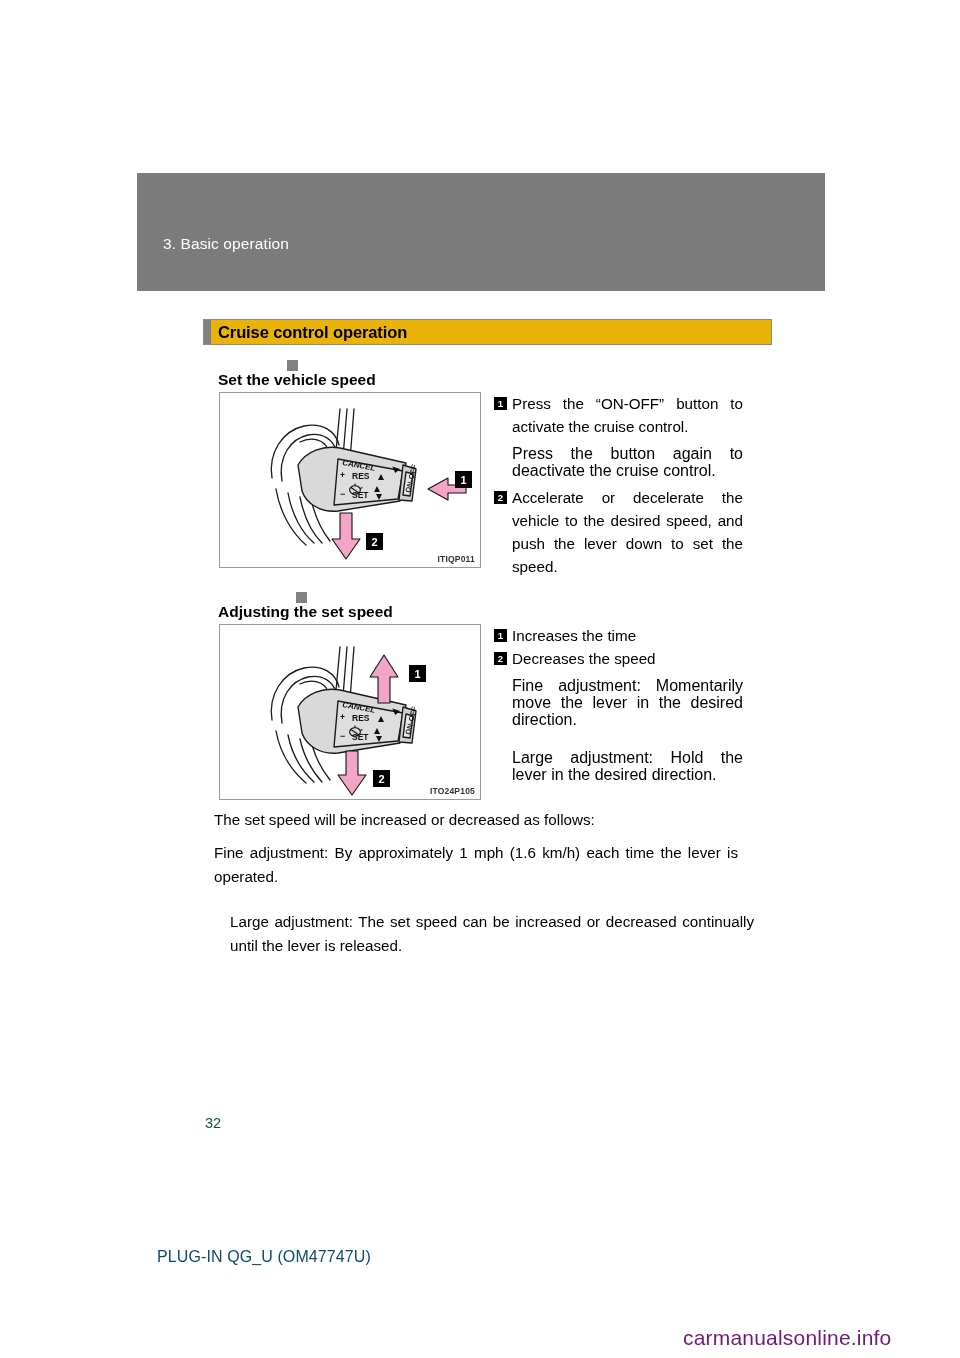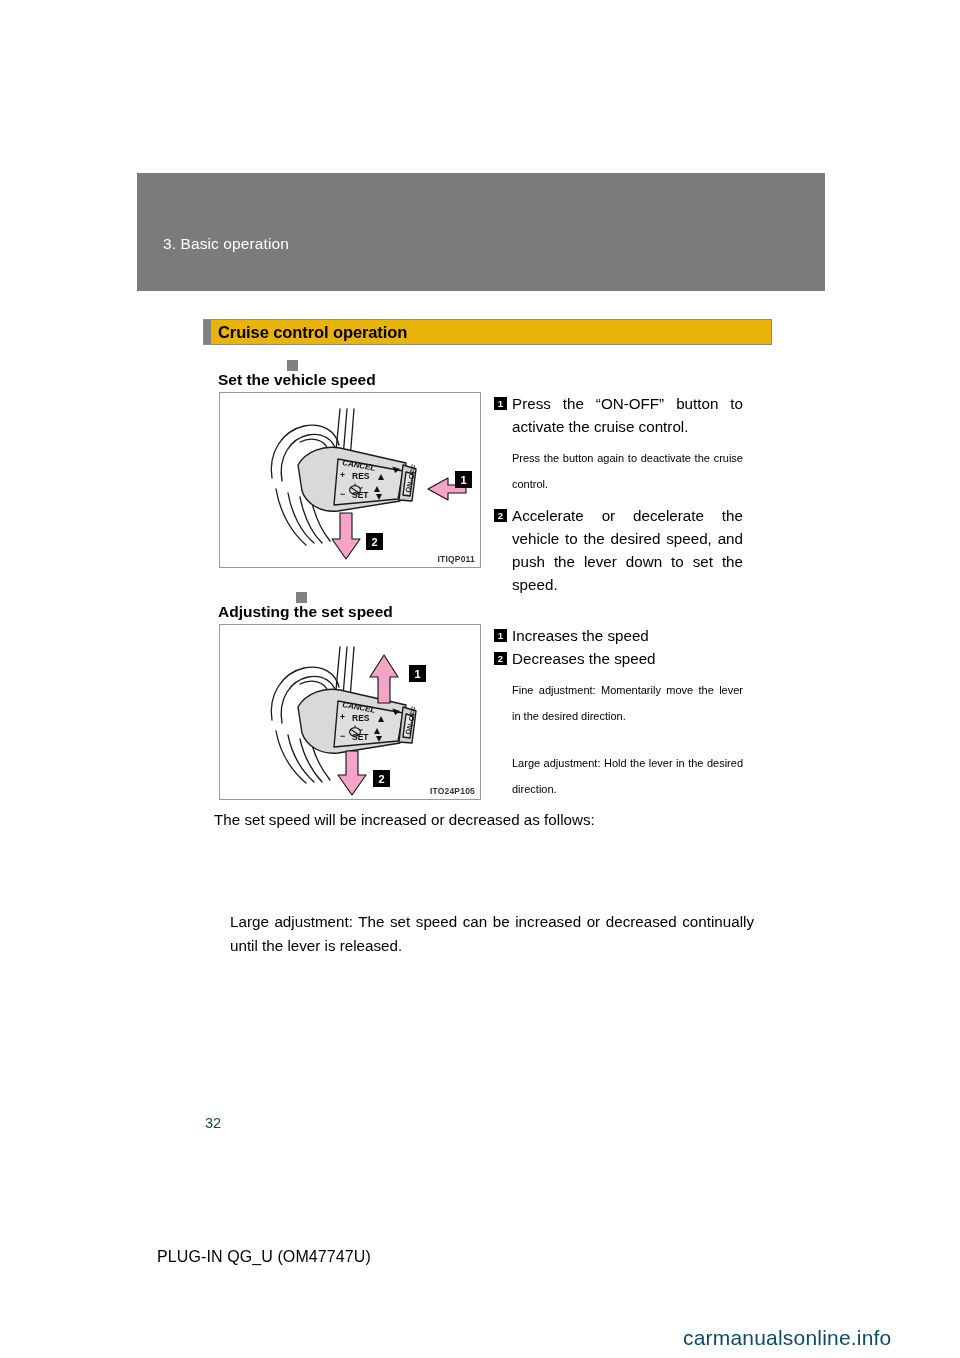--- a/index.html
+++ b/index.html
@@ -141,22 +141,22 @@
     width: 13px;
     height: 13px;
     background: #000000;
     color: #ffffff;
     font-size: 9.5px;
     font-weight: bold;
     line-height: 13px;
     text-align: center;
   }
   .note {
-    font-size: 11px;
-    line-height: 26px;
+    font-size: 16px;
+    line-height: 17px;
     text-align: justify;
     padding-left: 18px;
     margin-top: 7px;
     margin-bottom: 7px;
   }
   .note.tight { margin-top: 21px; }
 
   
   .body-para {
     position: absolute;
@@ -176,29 +176,29 @@
     left: 205px;
     top: 1107px;
     font-size: 14.5px;
     color: #14532d;
   }
   .footer-code {
     position: absolute;
     left: 157px;
     top: 1240px;
     font-size: 16px;
-    color: #000000;
+    color: #0c4a6e;
     letter-spacing: 0.1px;
   }
   .watermark {
     position: absolute;
     left: 683px;
     top: 1318px;
     font-size: 21px;
-    color: #0c4a6e;
+    color: #701a75;
     letter-spacing: 0.2px;
   }
 </style>
 </head>
 <body>
 
 <div class="page">
 
   <div class="chapter-band">
     <div class="chapter-band-label">3. Basic operation</div>
@@ -364,30 +364,31 @@
         <text x="161.5" y="158" font-size="11" font-weight="bold" fill="#fff" text-anchor="middle" font-family="Liberation Sans, sans-serif">2</text>
       </g>
     </svg>
 
     <span class="figure-id">ITO24P105</span>
   </div>
 
   <div class="instr-col" id="instr-col-2">
     <div class="step">
       <span class="num">1</span>
-      <span>Increases the speed</span>
+      <span>Increases the time</span>
     </div>
     <div class="step">
       <span class="num">2</span>
       <span>Decreases the speed</span>
     </div>
     <div class="note">Fine adjustment: Momentarily move the lever in the desired direction.</div>
     <div class="note tight">Large adjustment: Hold the lever in the desired direction.</div>
   </div>
 
   <div class="body-para" id="para-intro">The set speed will be increased or decreased as follows:</div>
+  <div class="body-para" id="para-fine">Fine adjustment: By approximately 1 mph (1.6 km/h) each time the lever is operated.</div>
   <div class="body-para" id="para-large">Large adjustment: The set speed can be increased or decreased continually until the lever is released.</div>
 
   <div class="page-number">32</div>
   <div class="footer-code">PLUG-IN QG_U (OM47747U)</div>
   <div class="watermark">carmanualsonline.info</div>
 
 </div>
 
 </body></html>

